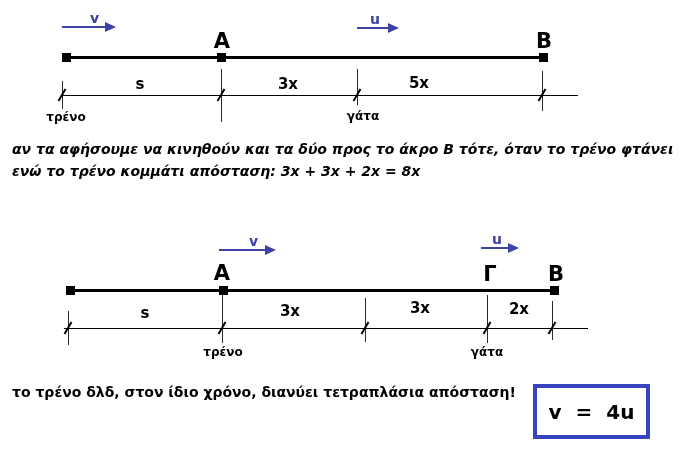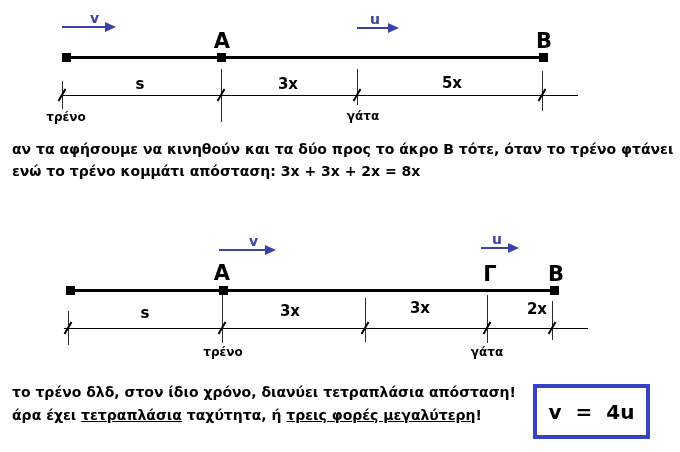--- a/index.html
+++ b/index.html
@@ -63,27 +63,27 @@
     <div class="vline" style="left:221px;top:69px;height:53px;"></div>
     <div class="vline" style="left:357px;top:69px;height:36px;"></div>
     <div class="vline" style="left:542px;top:71px;height:40px;"></div>
     <div class="tick" style="left:55px;top:94px;"></div>
     <div class="tick" style="left:214px;top:94px;"></div>
     <div class="tick" style="left:350px;top:94px;"></div>
     <div class="tick" style="left:535px;top:94px;"></div>
 
     <span class="seglabel" style="left:123px;top:76px;">s</span>
     <span class="seglabel" style="left:271px;top:76px;">3x</span>
-    <span class="seglabel" style="left:435px;top:75px;">5x</span>
+    <span class="seglabel" style="left:402px;top:75px;">5x</span>
 
     <span class="sub" style="left:34px;top:111px;">τρένο</span>
     <span class="sub" style="left:331px;top:110px;">γάτα</span>
   </div>
 
-  <div class="para" style="left:12px;top:138px;">
+  <div class="para" style="left:12px;top:138px;font-style:italic;">
     <div>αν τα αφήσουμε να κινηθούν και τα δύο προς το άκρο Β τότε, όταν το τρένο φτάνει</div>
     <div>ενώ το τρένο κομμάτι απόσταση: 3x + 3x + 2x = 8x</div>
   </div>
 
   <div>
     <span class="vu" style="left:249px;top:234px;">v</span>
     <div class="arrowline" style="left:219px;top:249px;width:46px;"></div>
 
     <span class="vu" style="left:492px;top:232px;">u</span>
     <div class="arrowline" style="left:481px;top:247px;width:27px;"></div>
@@ -105,28 +105,27 @@
     <div class="vline" style="left:552px;top:301px;height:39px;"></div>
     <div class="tick" style="left:61px;top:327px;"></div>
     <div class="tick" style="left:215px;top:327px;"></div>
     <div class="tick" style="left:358px;top:327px;"></div>
     <div class="tick" style="left:480px;top:327px;"></div>
     <div class="tick" style="left:545px;top:327px;"></div>
 
     <span class="seglabel" style="left:128px;top:305px;">s</span>
     <span class="seglabel" style="left:273px;top:303px;">3x</span>
     <span class="seglabel" style="left:403px;top:300px;">3x</span>
-    <span class="seglabel" style="left:520px;top:301px;">2x</span>
+    <span class="seglabel" style="left:502px;top:301px;">2x</span>
 
     <span class="sub" style="left:191px;top:346px;">τρένο</span>
     <span class="sub" style="left:455px;top:346px;">γάτα</span>
   </div>
 
-  <div class="para2" style="left:12px;top:381px;">
+  <div class="para2" style="left:12px;top:381px;text-align:center;">
     <div>το τρένο δλδ, στον ίδιο χρόνο, διανύει τετραπλάσια απόσταση!</div>
-    <div><span>άρα έχει </span><span class="u">τετραπλάσια</span><span> ταχύτητα, ή </span><span class="u">τρεις φορές μεγαλύτερη</span><span>!</span></div>
   </div>
 
   <div class="result-box">
     <span>v = 4u</span>
   </div>
 
 </div>
 
 </body></html>

